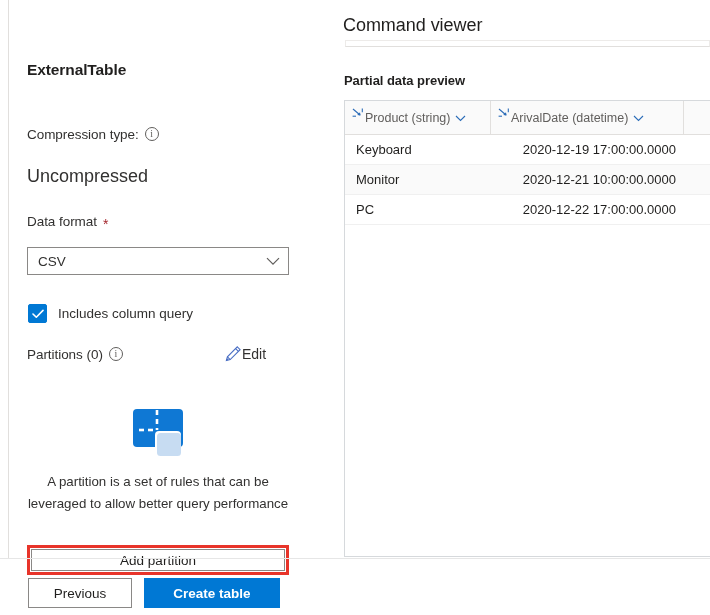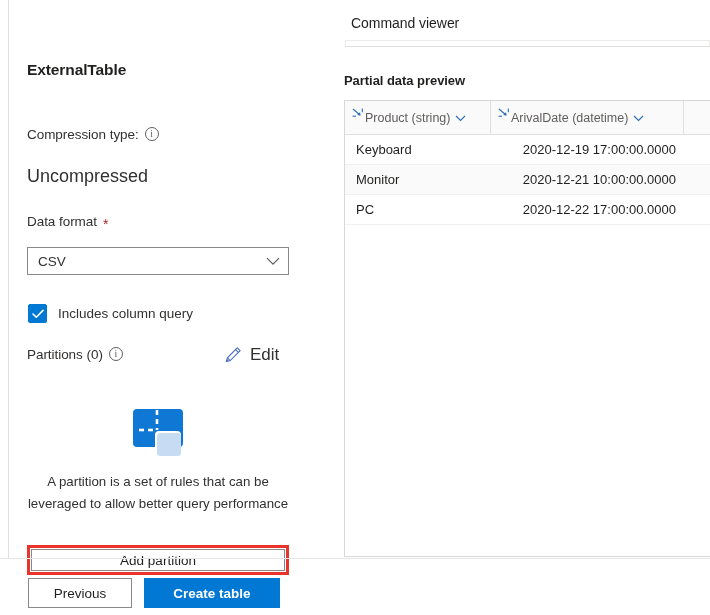--- a/index.html
+++ b/index.html
@@ -68,22 +68,22 @@
     width: 19px; height: 19px; background: #0078d4; border: 1px solid #0078d4;
     border-radius: 2px; display: flex; align-items: center; justify-content: center;
   }
   .cbox svg { display: block; }
   .cbox-label { font-size: 13.5px; color: #323130; }
 
   
   .partitions-label { position: absolute; left: 27px; top: 301px; }
   .edit-link {
     position: absolute; left: 224px; top: 299px;
-    display: flex; align-items: center; gap: 8px;
-    font-size: 17px; color: #323130; cursor: pointer;
+    display: flex; align-items: center; 
+    font-size: 14px; color: #323130; cursor: pointer;
   }
   .pencil { display: block; }
 
   
   .empty-ill { position: absolute; left: 132px; top: 358px; width: 52px; height: 54px; }
   .empty-text {
     position: absolute; left: 27px; top: 425px; width: 262px;
     text-align: center; font-size: 13.3px; color: #323130; line-height: 22px;
   }
 
@@ -96,22 +96,22 @@
   }
   .red-annot {
     position: absolute; left: 27px; top: 499px; width: 262px; height: 30px;
     border: 3px solid #e8342a; pointer-events: none;
   }
 
   
   .right-pane { position: absolute; left: 343px; top: 0; width: 367px; height: 558px; }
 
   .cmd-title {
-    position: absolute; left: 8px; top: 15px;
-    font-size: 14px; color: #201f1e; letter-spacing: -0.05px;
+    position: absolute; left: 0px; top: 15px;
+    font-size: 18px; color: #201f1e; letter-spacing: -0.05px;
   }
   .cmd-bar {
     position: absolute; left: 2px; top: 40px; width: 365px; height: 7px;
     background: #fff; border: 1px solid #edebe9; border-bottom-color: #e1dfdd;
   }
 
   .preview-title {
     position: absolute; left: 1px; top: 73px;
     font-size: 13px; font-weight: bold; color: #201f1e; letter-spacing: -0.05px;
   }

